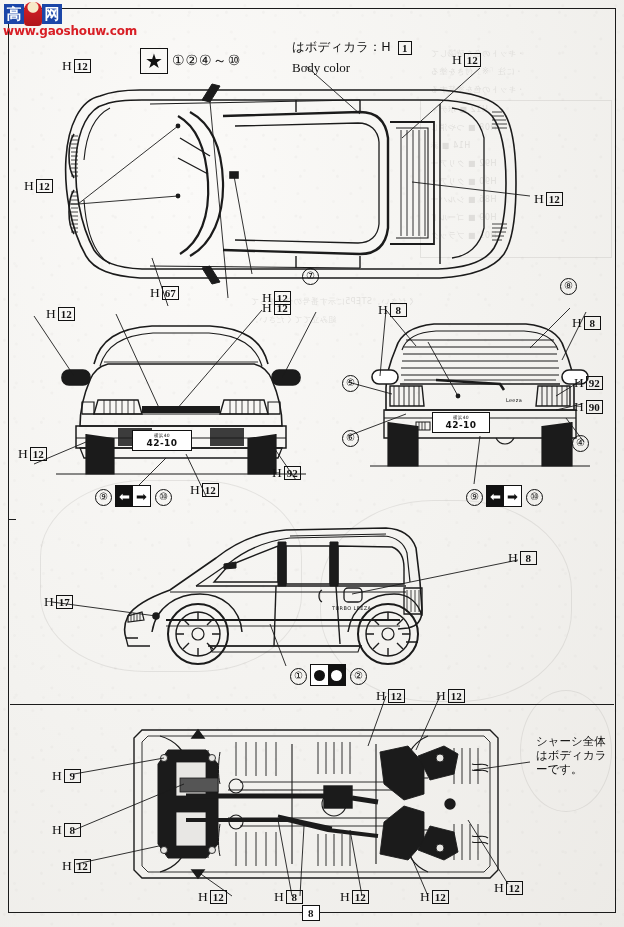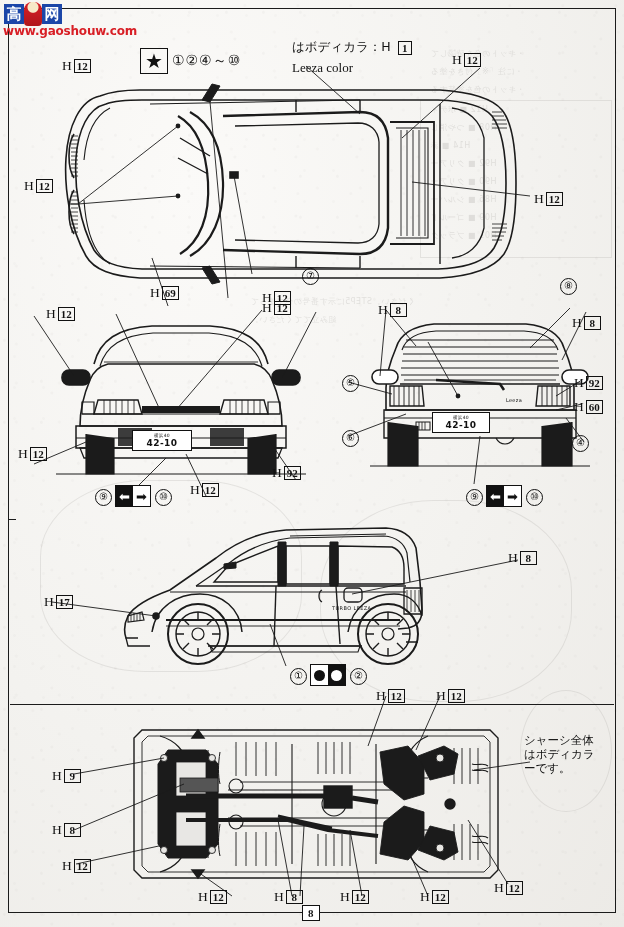--- a/index.html
+++ b/index.html
@@ -172,21 +172,21 @@
 
   <div class="starbox" style="left:140px;top:48px;">
     <span>★</span>
   </div>
   <div class="lbl" style="left:172px;top:52px;font-size:14px;letter-spacing:1px;">①②④～⑩</div>
 
   <div class="jtext" style="left:292px;top:40px;font-size:12.5px;"><span>はボディカラ：H</span></div>
   <div class="lbl" style="left:398px;top:40px;font-size:13px;">
     <span style="border:1.2px solid #111;padding:0 3px;font-size:11px;font-weight:bold;">1</span>
   </div>
-  <div class="lbl" style="left:292px;top:60px;font-size:13px;">Leeza color</div>
+  <div class="lbl" style="left:292px;top:60px;font-size:13px;">Body color</div>
 
   <div class="hlabel" style="left:62px;top:58px;">
     <span class="h">H</span>
       <span class="num">12</span>
   </div>
   <div class="hlabel" style="left:452px;top:52px;">
     <span class="h">H</span>
       <span class="num">12</span>
   </div>
 
@@ -264,21 +264,21 @@
   <div class="hlabel" style="left:24px;top:178px;">
     <span class="h">H</span>
       <span class="num">12</span>
   </div>
   <div class="hlabel" style="left:534px;top:191px;">
     <span class="h">H</span>
       <span class="num">12</span>
   </div>
   <div class="hlabel" style="left:150px;top:285px;">
     <span class="h">H</span>
-      <span class="num">69</span>
+      <span class="num">67</span>
   </div>
   <div class="hlabel" style="left:262px;top:290px;">
     <span class="h">H</span>
       <span class="num">12</span>
   </div>
   <div class="circnum" style="left:302px;top:268px;">⑦</div>
 
   <svg style="position:absolute;left:56px;top:318px;" width="250" height="165" viewBox="0 0 250 165">
     <g fill="none" stroke="#1b1b1b" stroke-width="1.6">
 
@@ -441,21 +441,21 @@
   <div class="hlabel" style="left:572px;top:315px;">
     <span class="h">H</span>
       <span class="num">8</span>
   </div>
   <div class="hlabel" style="left:574px;top:375px;">
     <span class="h">H</span>
       <span class="num">92</span>
   </div>
   <div class="hlabel" style="left:574px;top:399px;">
     <span class="h">H</span>
-      <span class="num">60</span>
+      <span class="num">90</span>
   </div>
   <div class="circnum" style="left:560px;top:278px;">⑧</div>
   <div class="circnum" style="left:342px;top:375px;">⑤</div>
   <div class="circnum" style="left:342px;top:430px;">⑥</div>
   <div class="circnum" style="left:572px;top:435px;">④</div>
 
   <div class="circnum" style="left:466px;top:489px;">⑨</div>
   <div class="arrowbox" style="left:486px;top:485px;">
     <div class="half hb">⬅</div>
     <div class="half hw">➡</div>
@@ -633,21 +633,21 @@
       <path d="M70 148 L 104 172"></path>
       <path d="M150 96 L 164 172"></path>
       <path d="M176 102 L 172 172"></path>
       <path d="M222 106 L 234 172"></path>
       <path d="M282 130 L 300 172"></path>
       <path d="M340 96 L 380 160"></path>
       <path d="M346 46 L 402 38"></path>
     </g>
   </svg>
 
-  <div class="jtext" style="left:524px;top:734px;font-family:Liberation Mono, monospace;"><span>シャーシ全体
+  <div class="jtext" style="left:536px;top:734px;"><span>シャーシ全体
 はボディカラ
 ーです。</span></div>
 
   <div class="hlabel" style="left:52px;top:768px;">
     <span class="h">H</span>
       <span class="num">9</span>
   </div>
   <div class="hlabel" style="left:52px;top:822px;">
     <span class="h">H</span>
       <span class="num">8</span>

